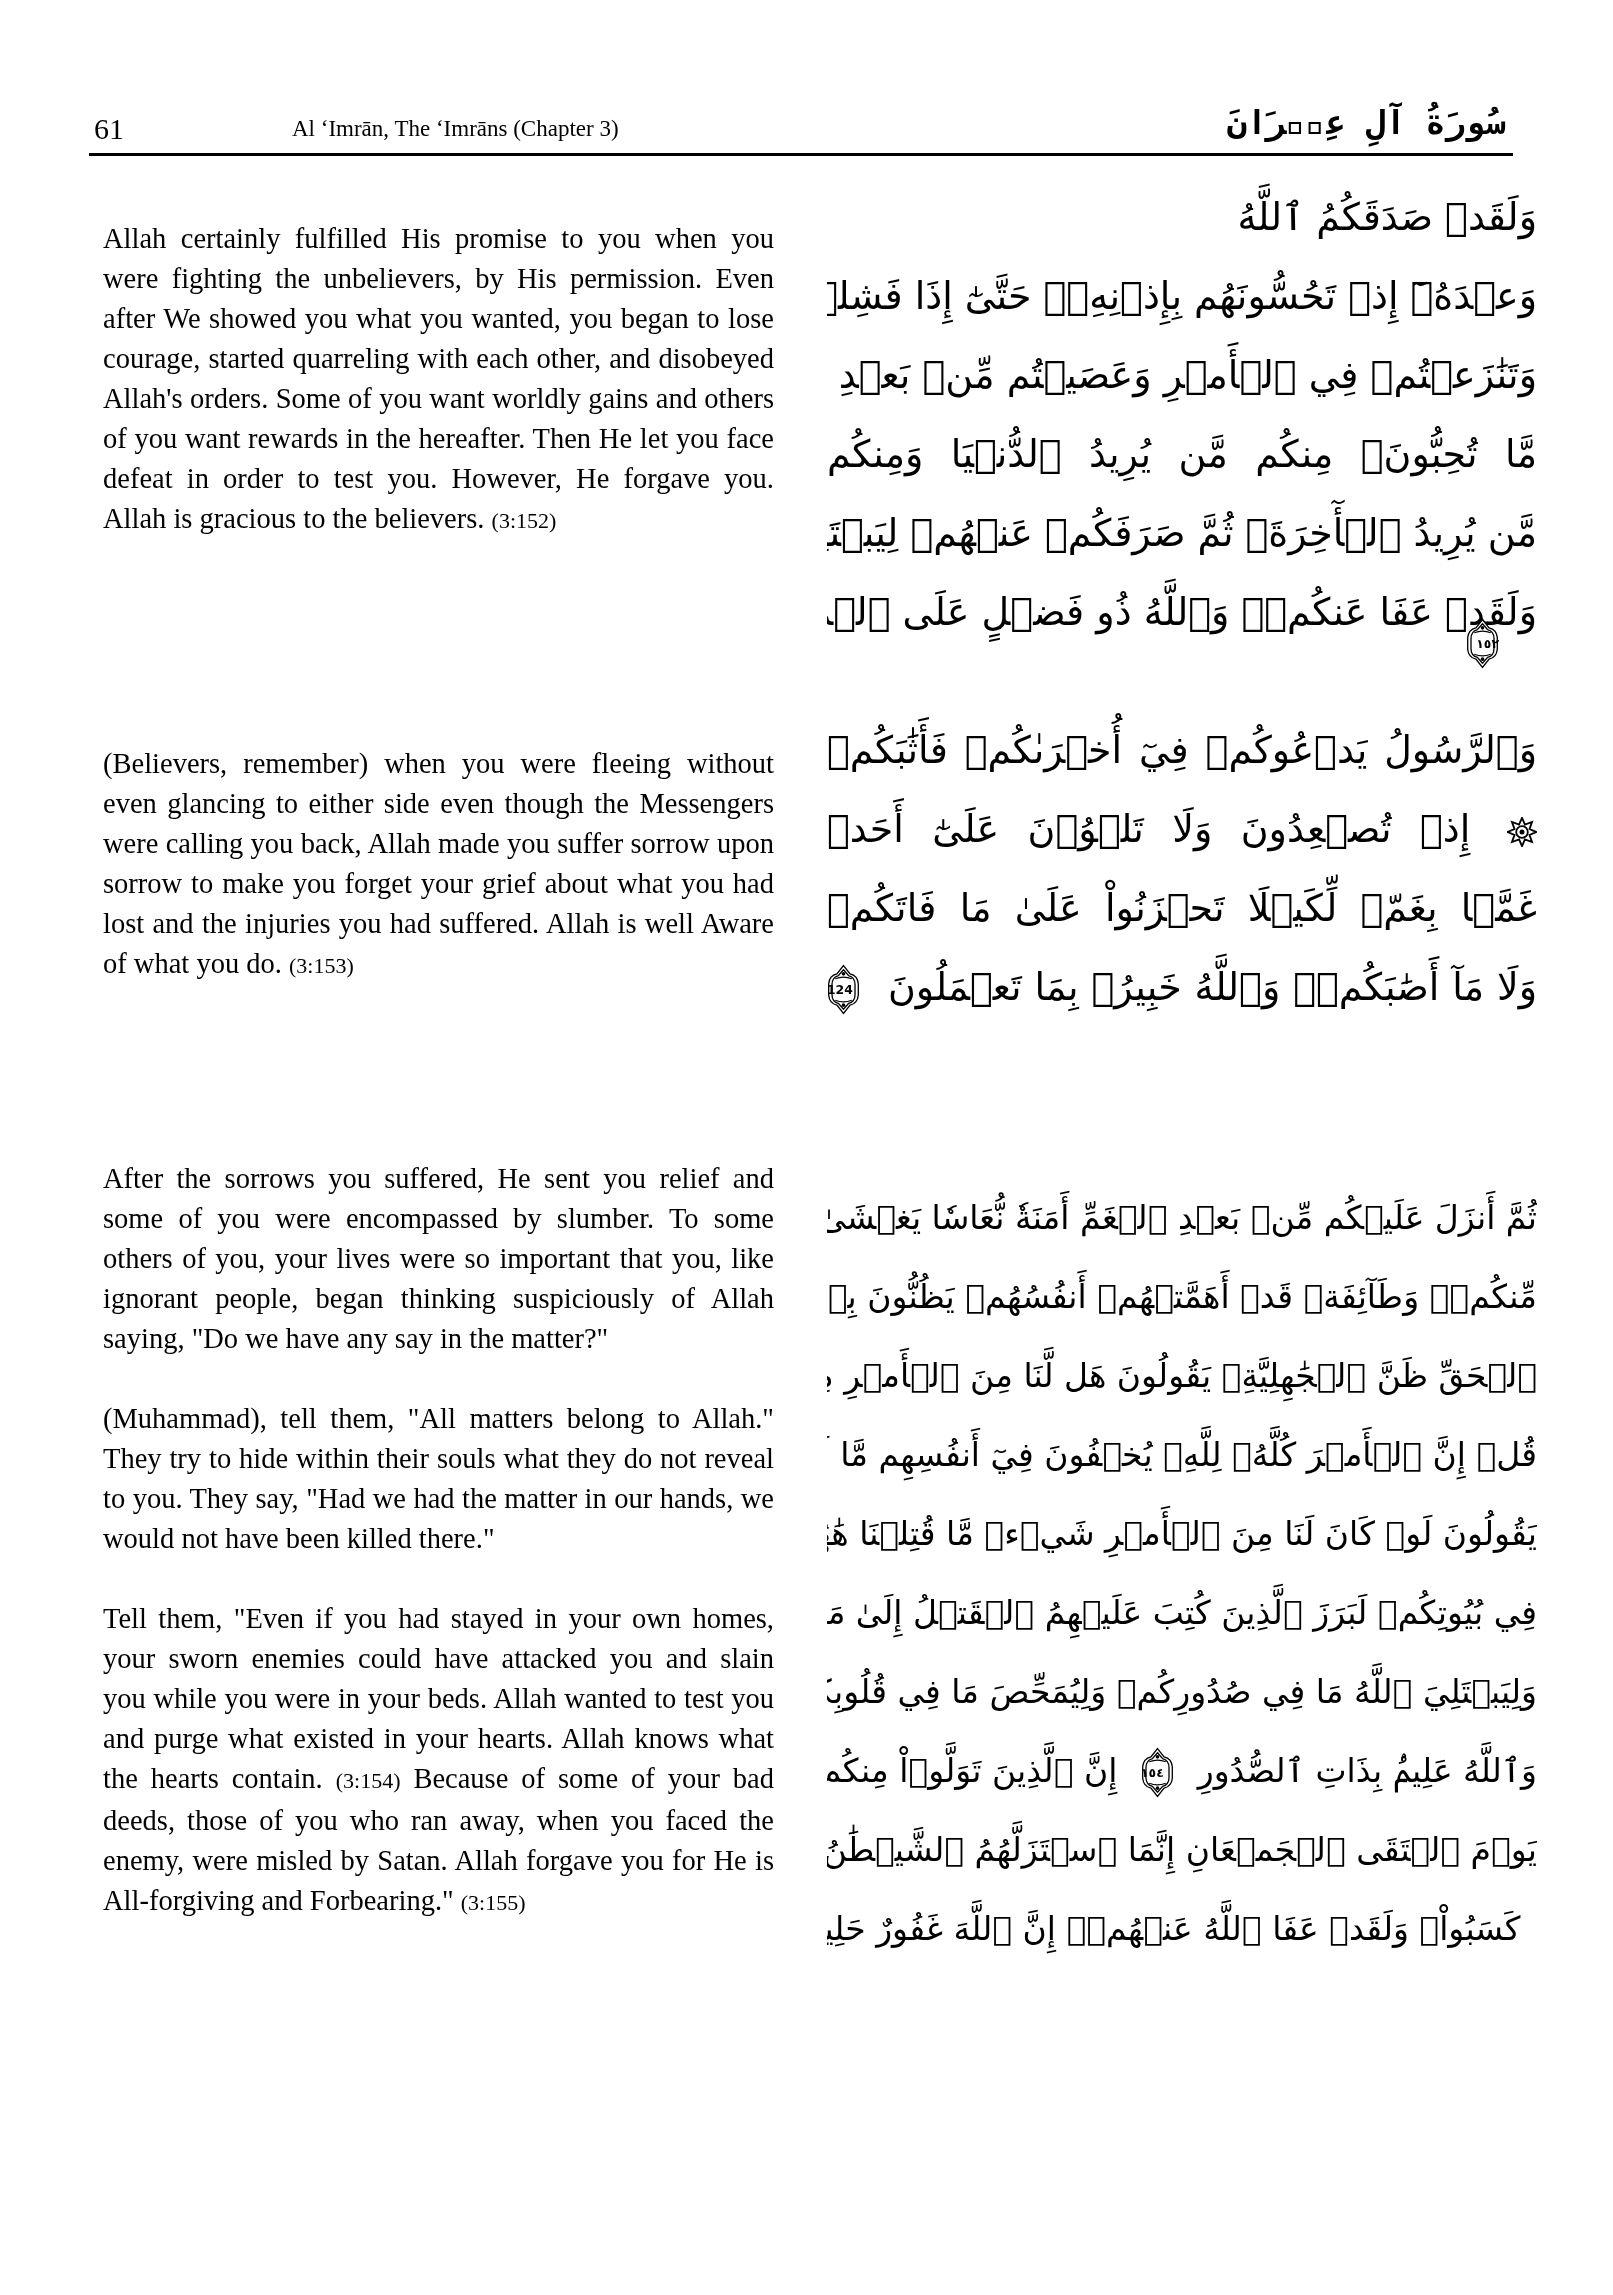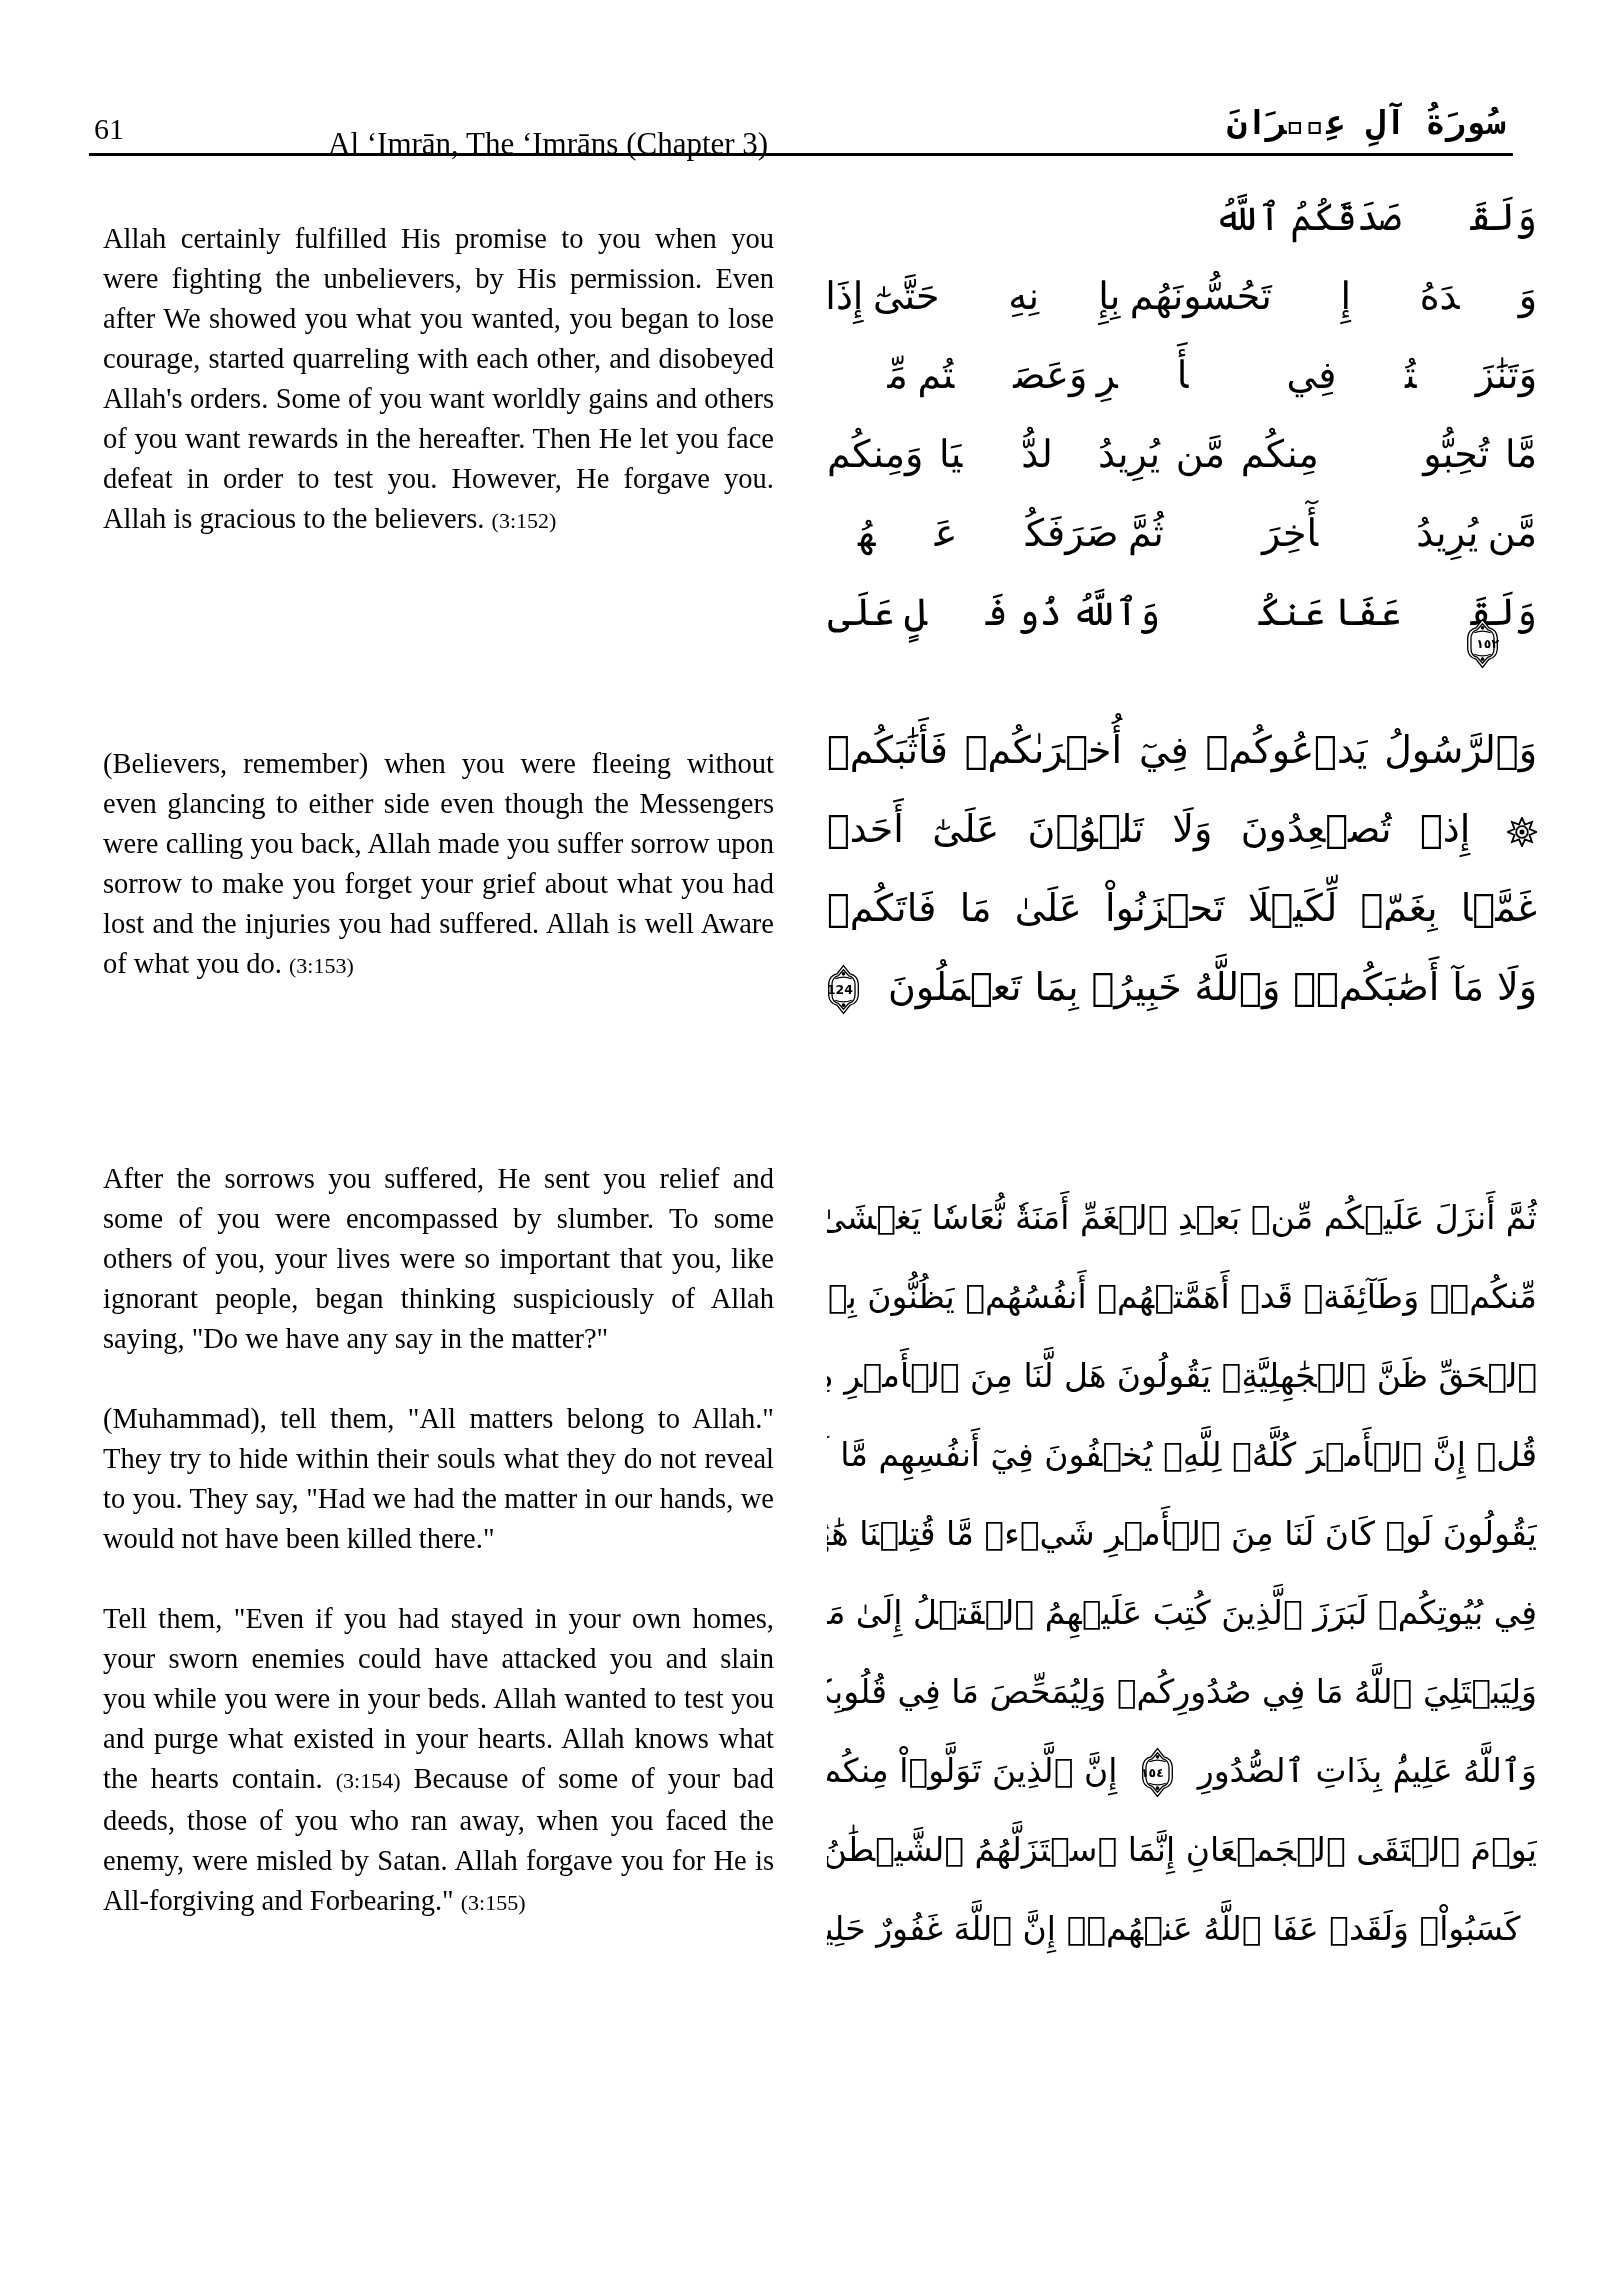--- a/index.html
+++ b/index.html
@@ -26,25 +26,24 @@
     .page-number {
       position: absolute;
       left: 5px;
       top: 5px;
       font-size: 30px;
       line-height: 36px;
     }
     .chapter-title {
       position: absolute;
       left: 203px;
-      top: 20px;
-      font-size: 31px;
+      top: 5px;
+      font-size: 23px;
       line-height: 36px;
       white-space: nowrap;
-      margin-left: 36px;
     }
     .surah-name {
       position: absolute;
       right: 8px;
       top: -1.7px;
       font-family: Liberation Mono, monospace;
       font-size: 33px;
       line-height: 43px;
       direction: rtl;
       font-weight: bold;
@@ -171,21 +170,21 @@
   </defs>
 </svg>
 
 <div class="section" style="top:211px;">
   <div class="en-col" style="top:0;">
     <p>
       <span>Allah certainly fulfilled His promise to you when you were fighting the unbelievers, by His permission. Even after We showed you what you wanted, you began to lose courage, started quarreling with each other, and disobeyed Allah's orders. Some of you want worldly gains and others of you want rewards in the hereafter. Then He let you face defeat in order to test you. However, He forgave you. Allah is gracious to the believers.</span>
       <span class="ref">(3:152)</span>
     </p>
   </div>
-  <div class="ar-col" style="top:-33px;font-family:Liberation Serif, serif;">
+  <div class="ar-col" style="top:-33px;">
     <span class="ar-line last">وَلَقَدۡ صَدَقَكُمُ ٱللَّهُ</span>
     <span class="ar-line">وَعۡدَهُۥٓ إِذۡ تَحُسُّونَهُم بِإِذۡنِهِۦۖ حَتَّىٰٓ إِذَا فَشِلۡتُمۡ</span>
     <span class="ar-line">وَتَنَٰزَعۡتُمۡ فِي ٱلۡأَمۡرِ وَعَصَيۡتُم مِّنۢ بَعۡدِ مَآ أَرَىٰكُم</span>
     <span class="ar-line">مَّا تُحِبُّونَۚ مِنكُم مَّن يُرِيدُ ٱلدُّنۡيَا وَمِنكُم</span>
     <span class="ar-line">مَّن يُرِيدُ ٱلۡأٓخِرَةَۚ ثُمَّ صَرَفَكُمۡ عَنۡهُمۡ لِيَبۡتَلِيَكُمۡۖ</span>
     <span class="ar-line">وَلَقَدۡ عَفَا عَنكُمۡۗ وَٱللَّهُ ذُو فَضۡلٍ عَلَى ٱلۡمُؤۡمِنِينَ</span>
   </div>
   <div class="standalone-marker" style="left:1466px; top:407px;">
     <span class="ayah-marker">
       <svg width="33" height="51" viewBox="0 0 40 62">

